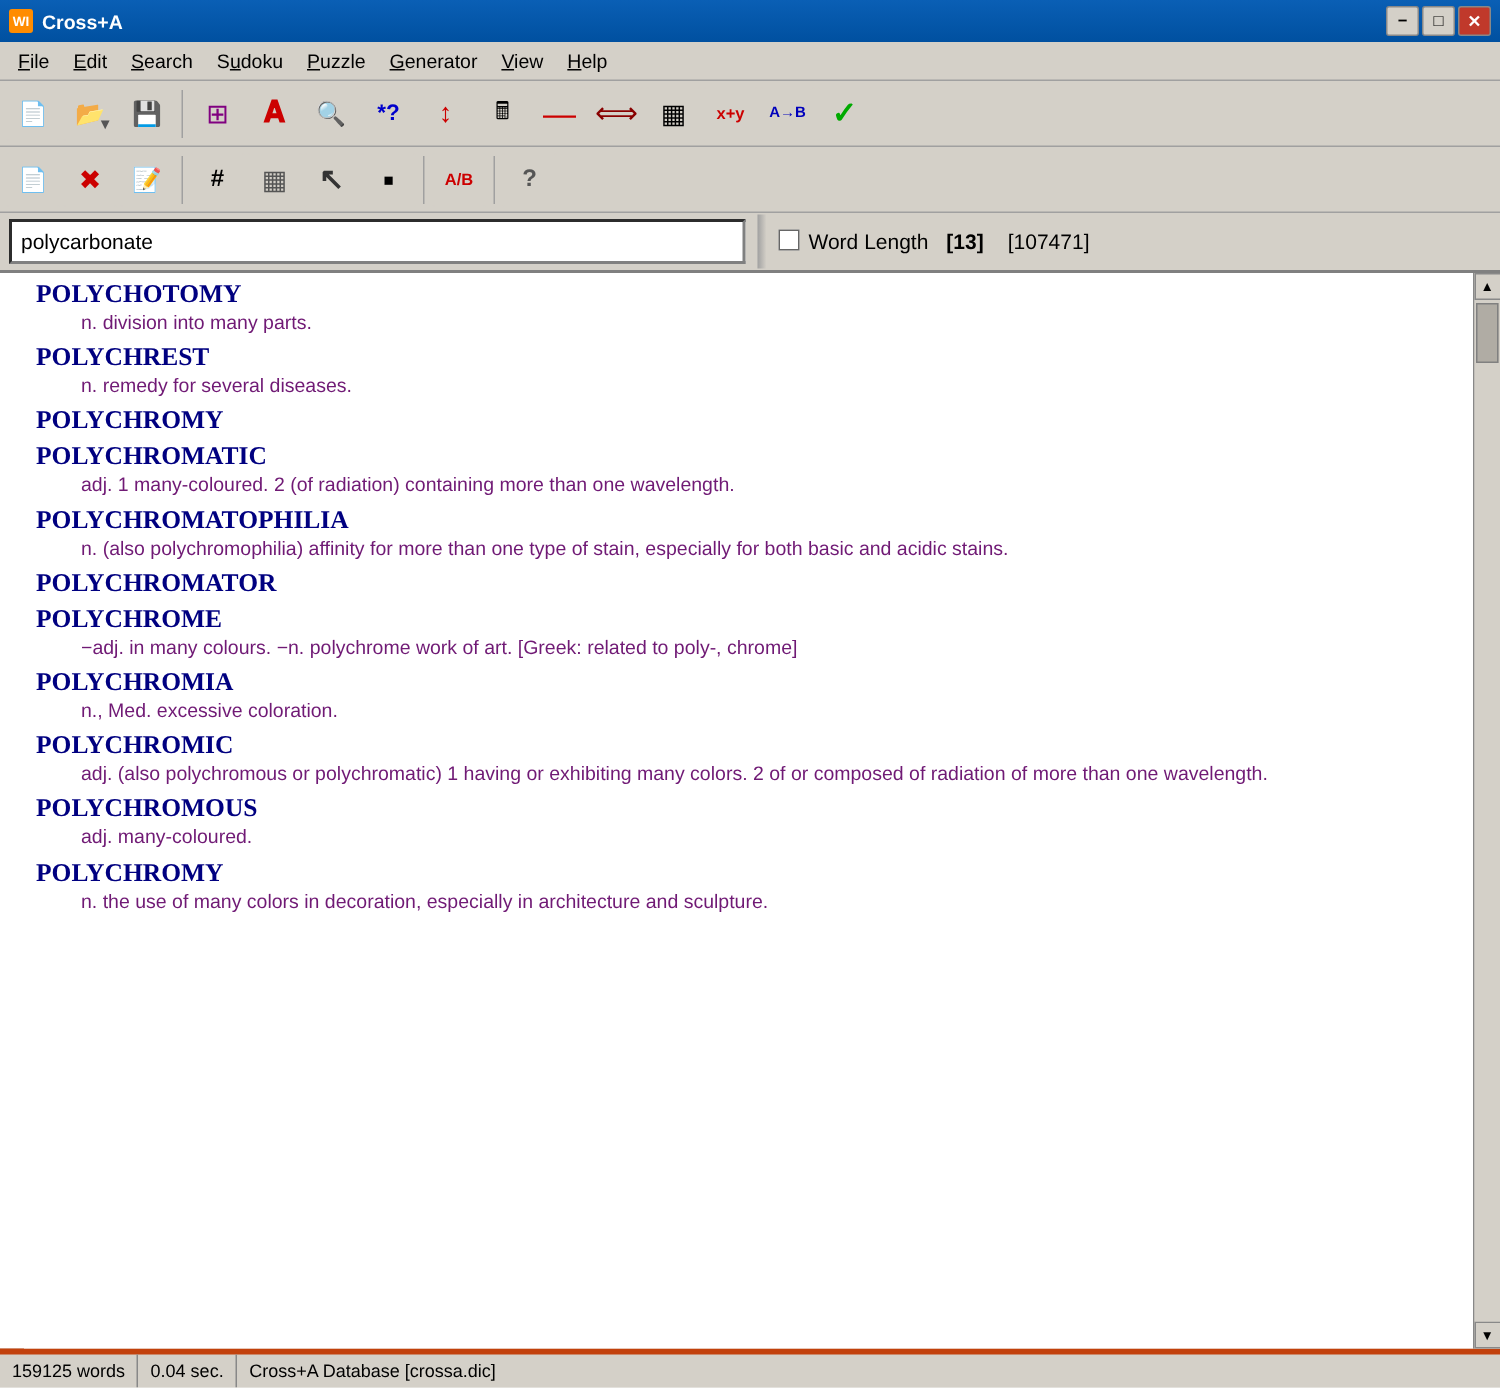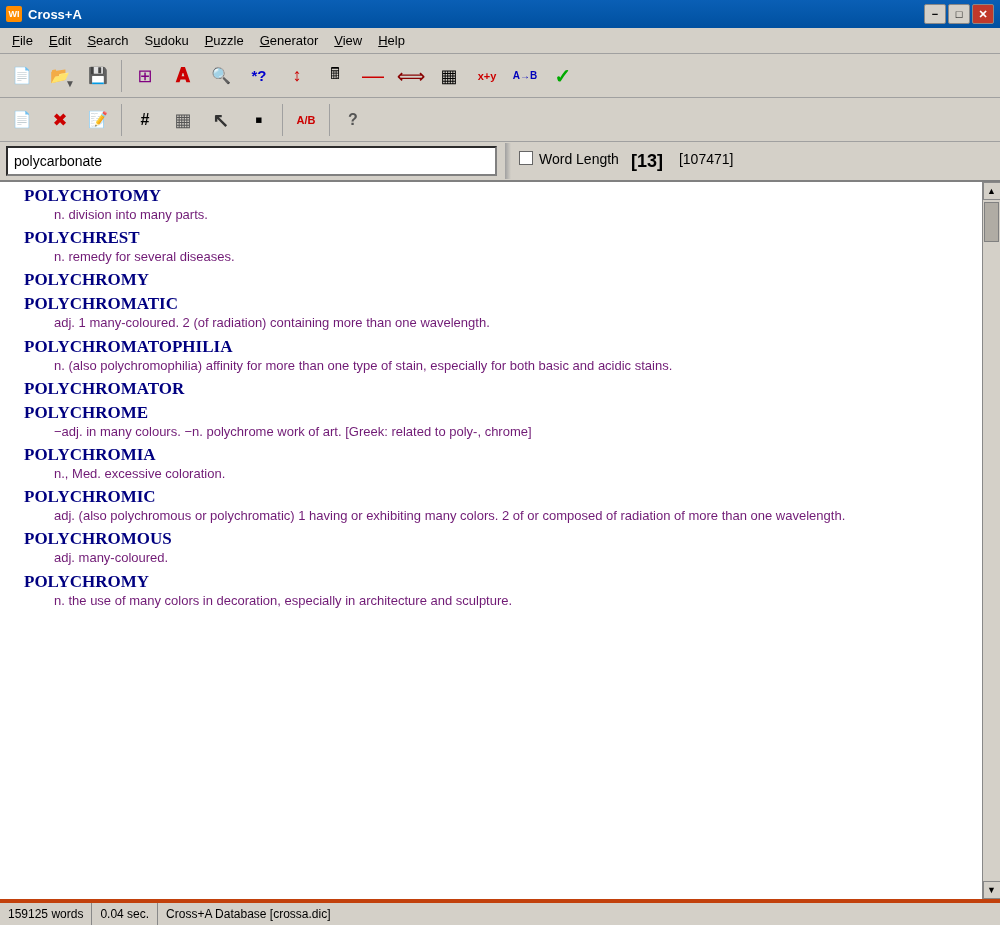--- a/index.html
+++ b/index.html
@@ -147,21 +147,21 @@
       border: 1px solid #666;
       background: white;
       cursor: pointer;
     }
     #word-length-label {
       font-size: 14px;
       color: #000;
       cursor: pointer;
     }
     #word-length-count {
-      font-size: 18px;
+      font-size: 14px;
       font-weight: bold;
       color: #000;
       margin-left: 6px;
     }
     #word-length-total {
       font-size: 14px;
       color: #000;
       margin-left: 10px;
     }
 

